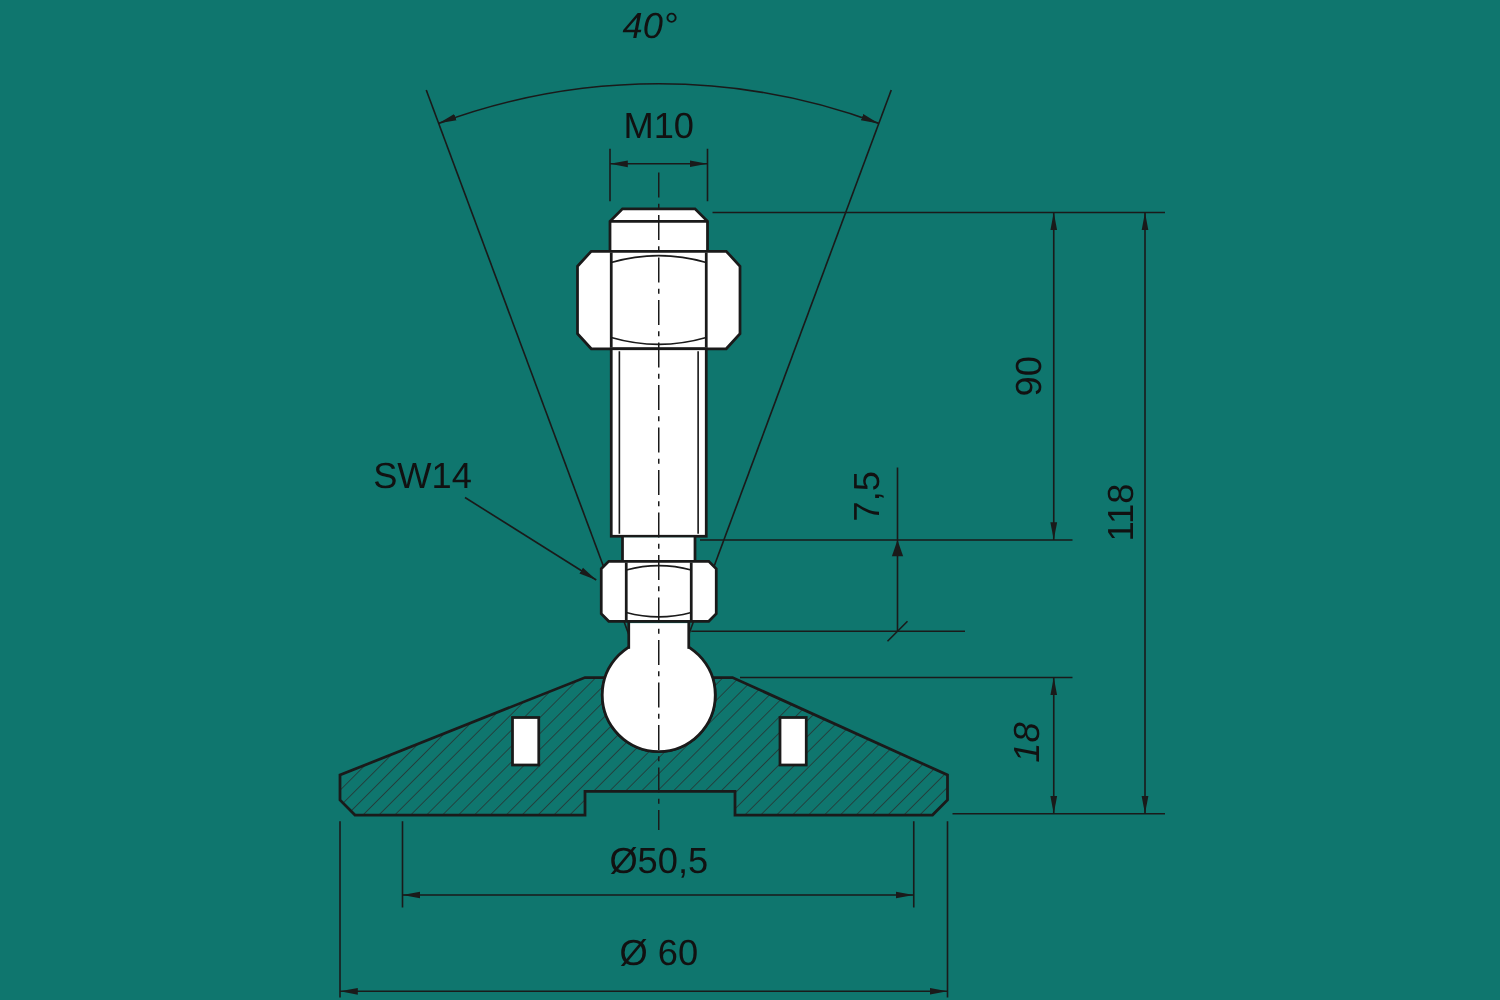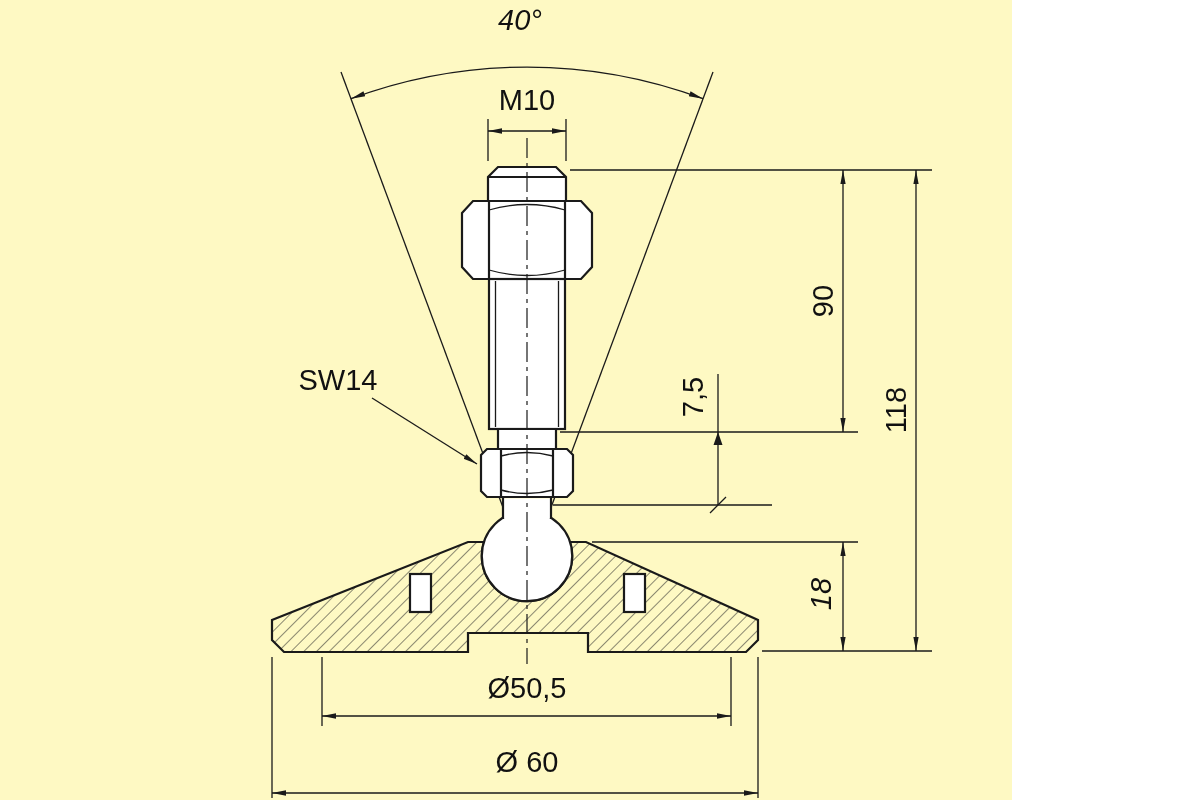--- a/index.html
+++ b/index.html
@@ -1,16 +1,16 @@
 <!DOCTYPE html>
 <html><head>
 <meta charset="utf-8">
 <style>
   html,body{margin:0;padding:0;background:#ffffff;}
-  #canvas{width:1012px;height:800px;background:#fef9c3;position:relative;overflow:hidden;}
+  #canvas{width:1200px;height:800px;background:#0f766e;position:relative;overflow:hidden;}
   svg{display:block;}
   .thick{stroke:#1a1a1a;stroke-width:2.2;fill:none;stroke-linejoin:miter;stroke-linecap:butt;}
   .thin{stroke:#1a1a1a;stroke-width:1.3;fill:none;}
   .cl{stroke:#1a1a1a;stroke-width:1.2;fill:none;stroke-dasharray:20 5 4 5;}
   .lbl{font-family:"Liberation Sans",sans-serif;font-size:29px;fill:#111111;}
   .ital{font-style:italic;}
 </style>
 </head>
 <body>
 

